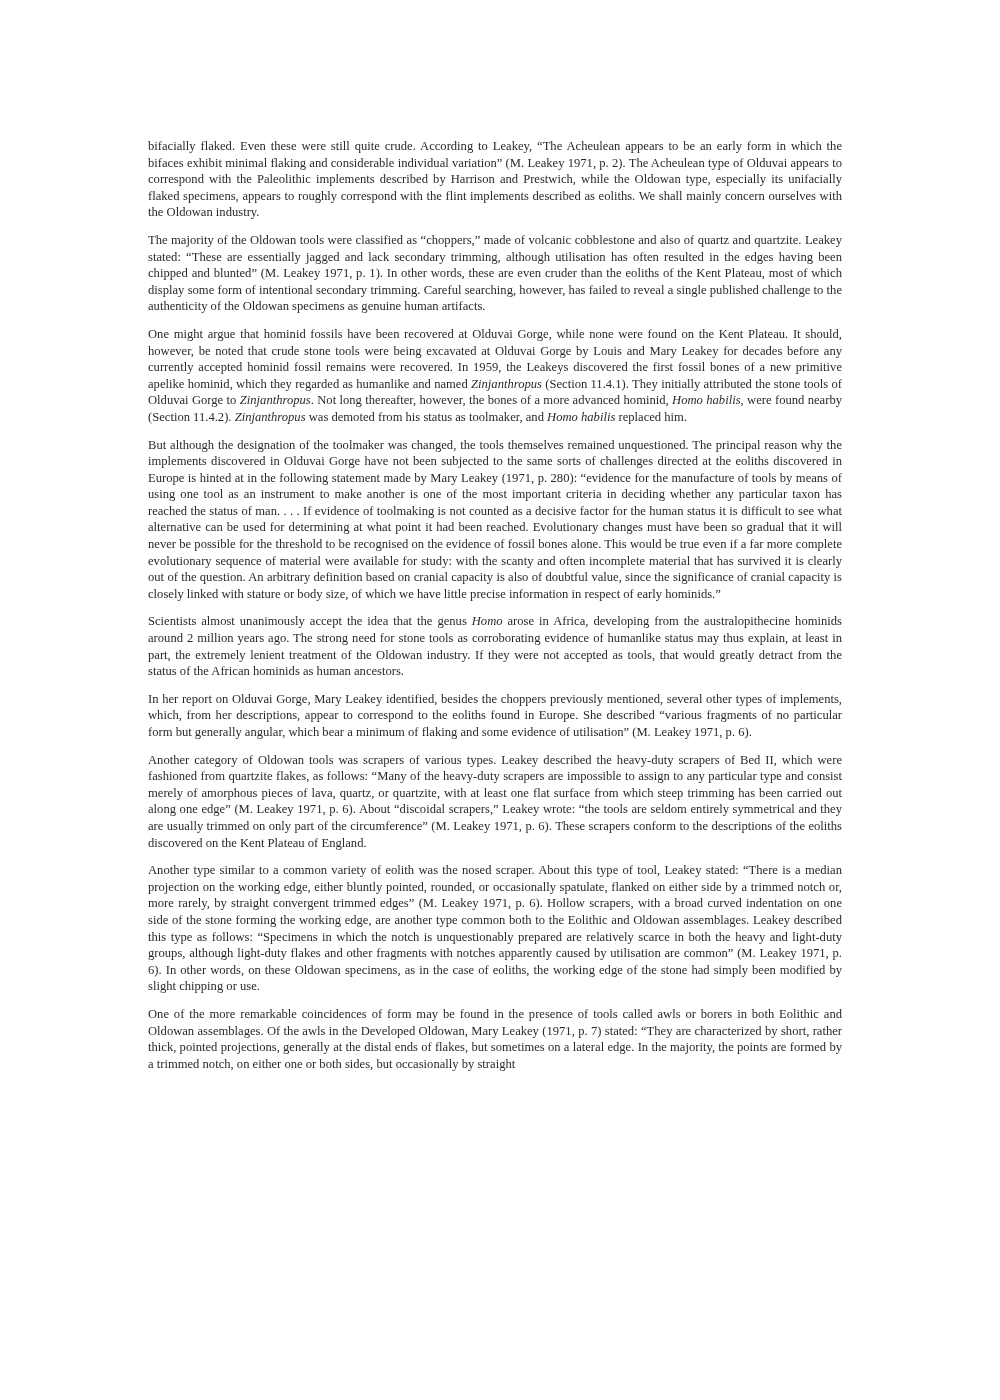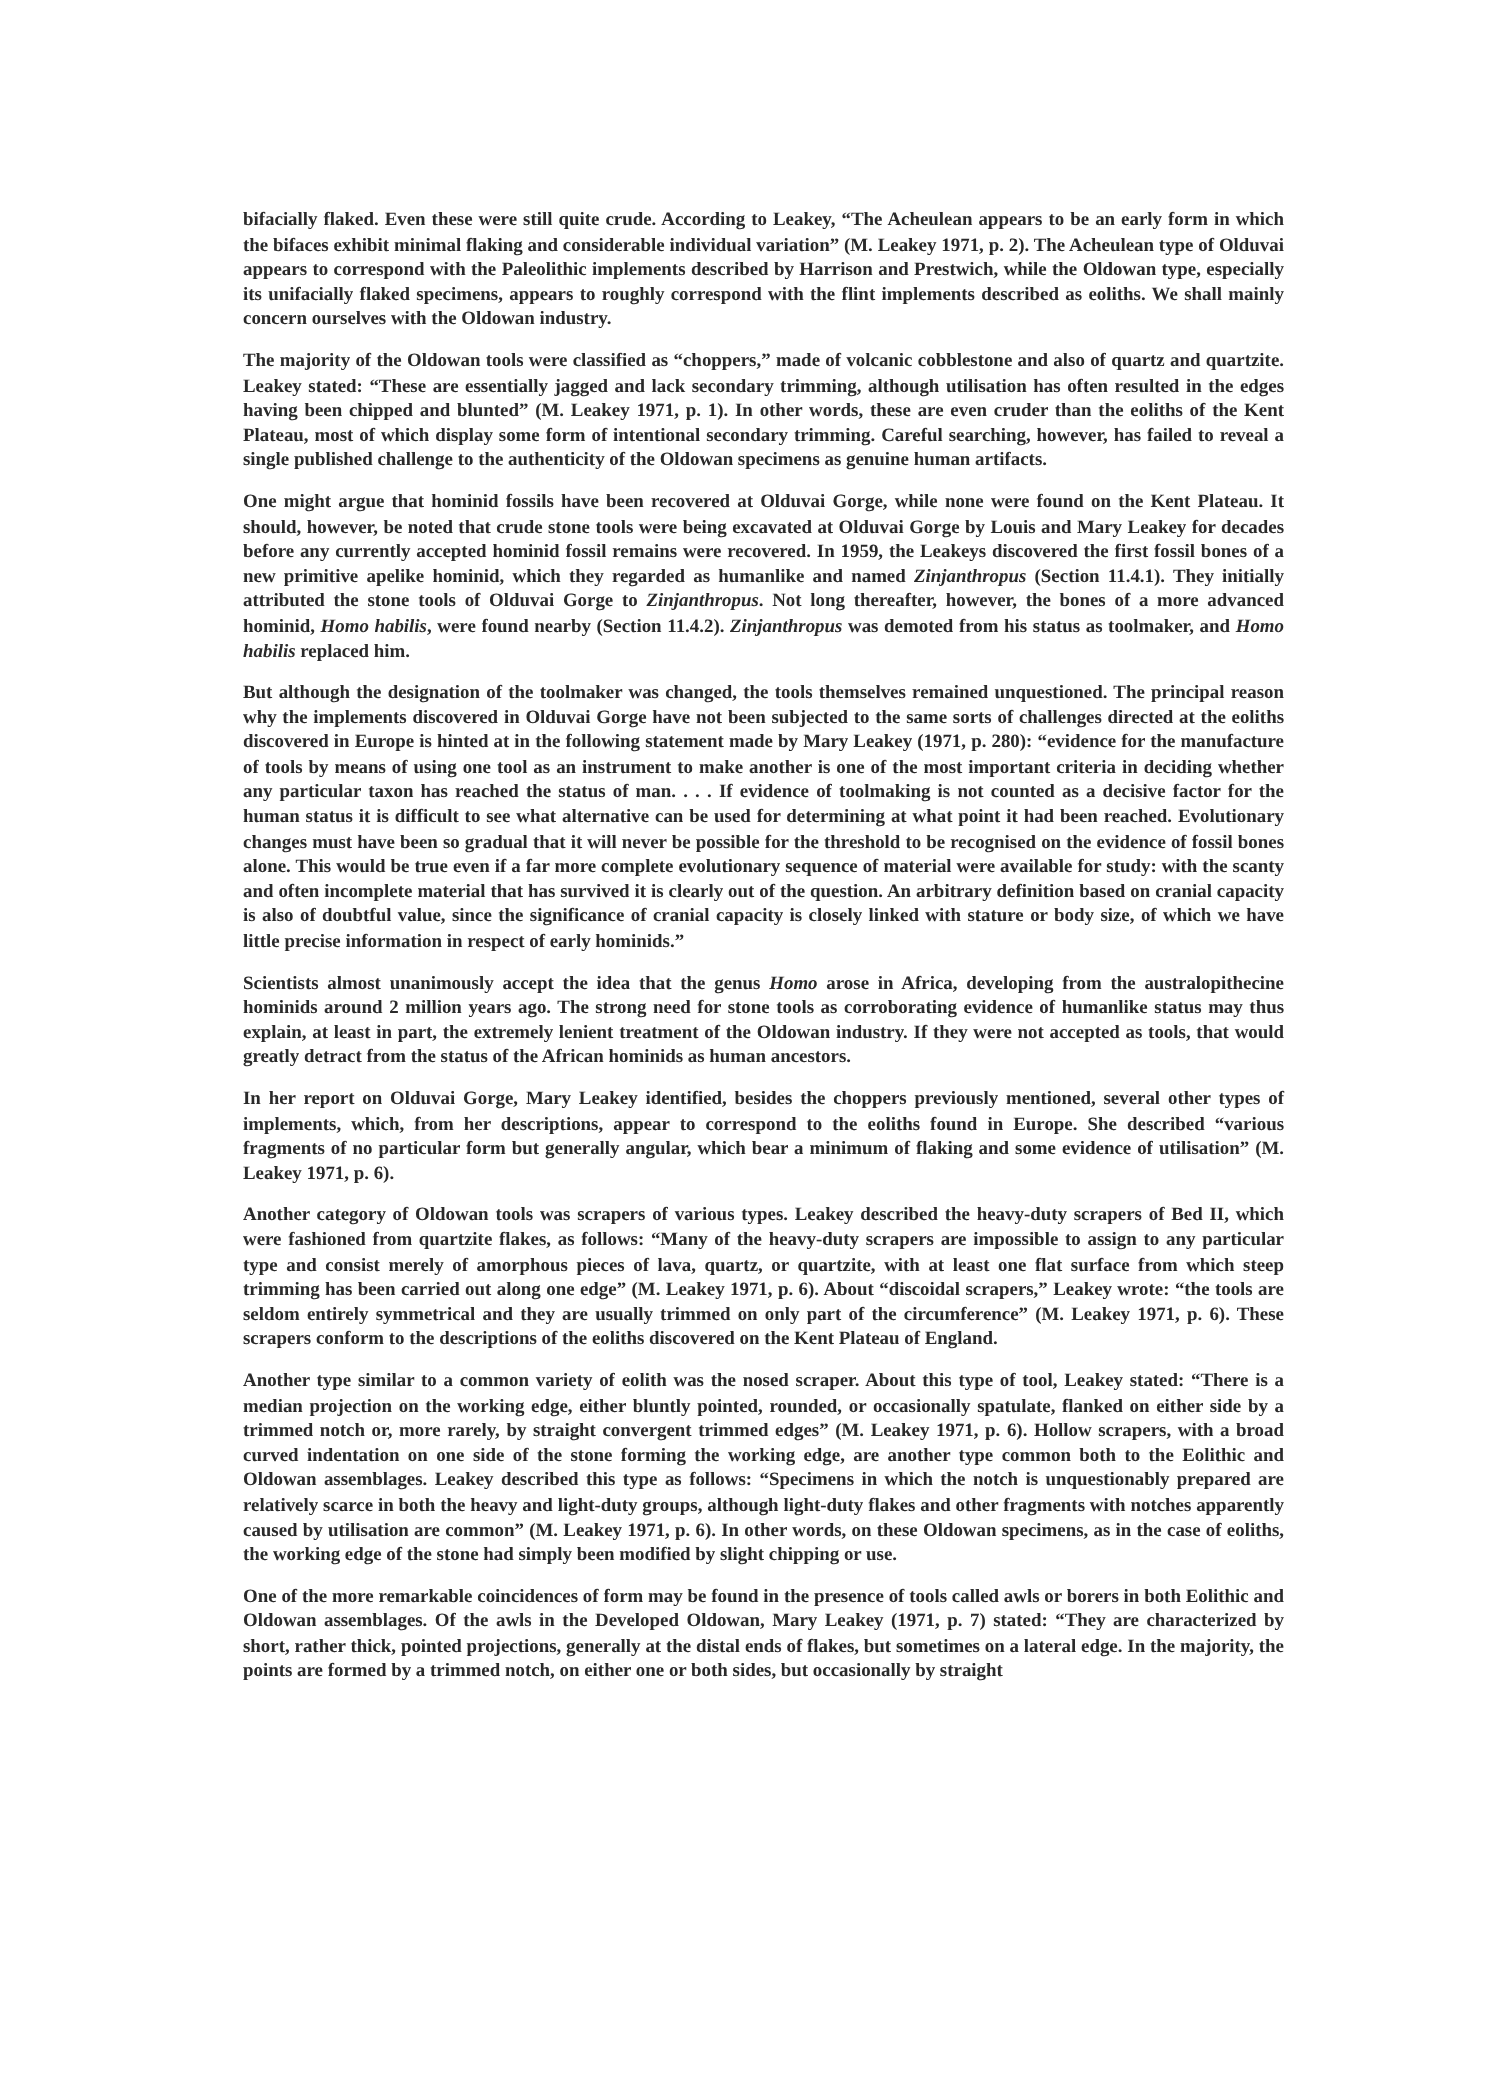--- a/index.html
+++ b/index.html
@@ -1,27 +1,26 @@
 <!DOCTYPE html>
 <html><head>
 <meta charset="utf-8">
 <style>
   html, body { margin: 0; padding: 0; background: #ffffff; }
   body { width: 1000px; height: 1400px; position: relative; overflow: hidden; }
   .page {
     position: absolute;
-    left: 162px;
+    left: 148px;
     top: 138px;
     width: 694px;
     font-family: "Liberation Serif", "DejaVu Serif", serif;
     font-size: 12.6px;
     line-height: 16.6px;
     color: #2a2a2a;
     text-align: justify;
-    font-weight: bold;
   }
   .para { margin: 0 0 11px 0; }
   .para em { font-style: italic; }
 </style>
 </head>
 <body>
 
 <div class="page">
   <p class="para"><span>bifacially flaked. Even these were still quite crude. According to Leakey, “The Acheulean appears to be an early form in which the bifaces exhibit minimal flaking and considerable individual variation” (M. Leakey 1971, p. 2). The Acheulean type of Olduvai appears to correspond with the Paleolithic implements described by Harrison and Prestwich, while the Oldowan type, especially its unifacially flaked specimens, appears to roughly correspond with the flint implements described as eoliths. We shall mainly concern ourselves with the Oldowan industry.</span></p>
   <p class="para"><span>The majority of the Oldowan tools were classified as “choppers,” made of volcanic cobblestone and also of quartz and quartzite. Leakey stated: “These are essentially jagged and lack secondary trimming, although utilisation has often resulted in the edges having been chipped and blunted” (M. Leakey 1971, p. 1). In other words, these are even cruder than the eoliths of the Kent Plateau, most of which display some form of intentional secondary trimming. Careful searching, however, has failed to reveal a single published challenge to the authenticity of the Oldowan specimens as genuine human artifacts.</span></p>

